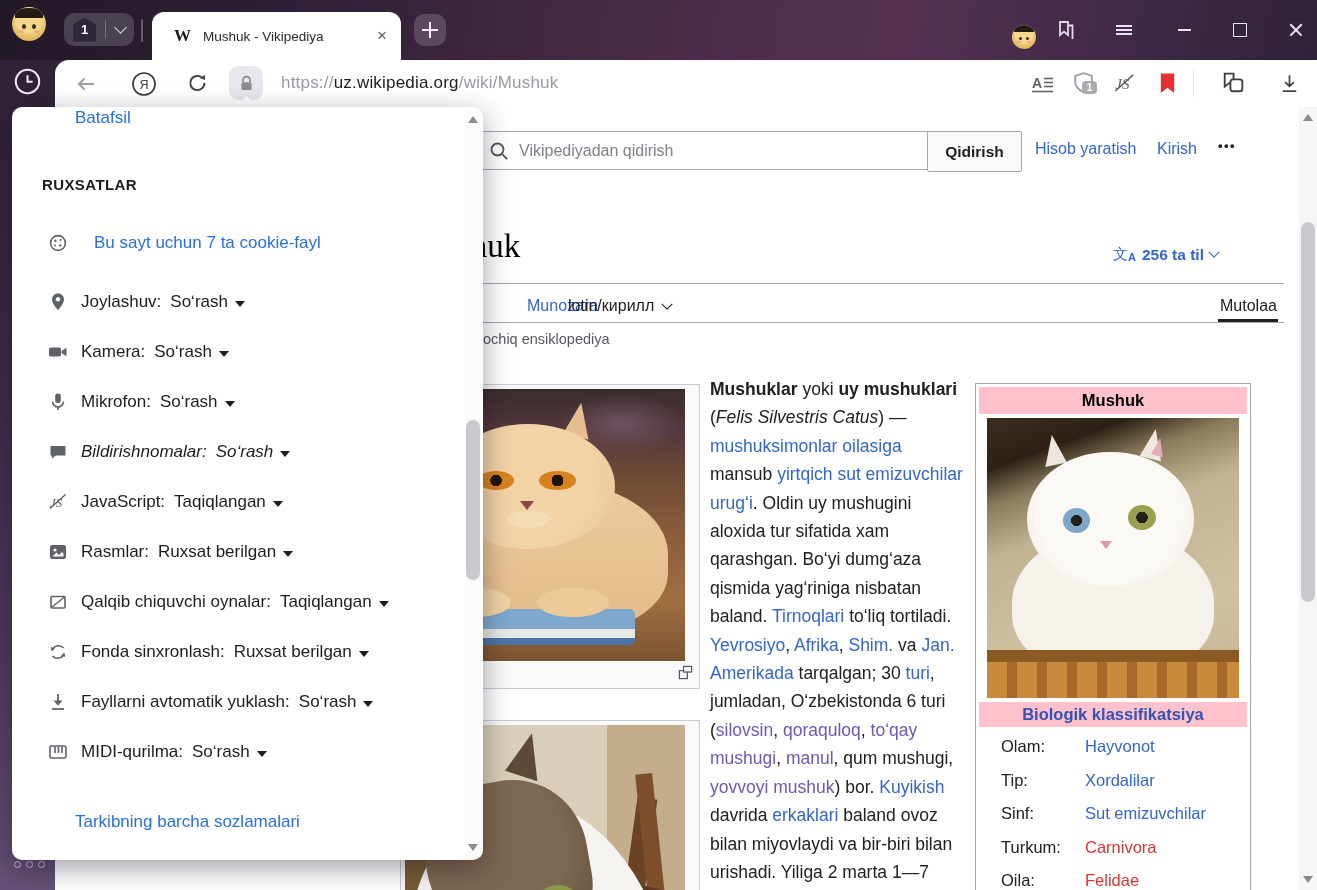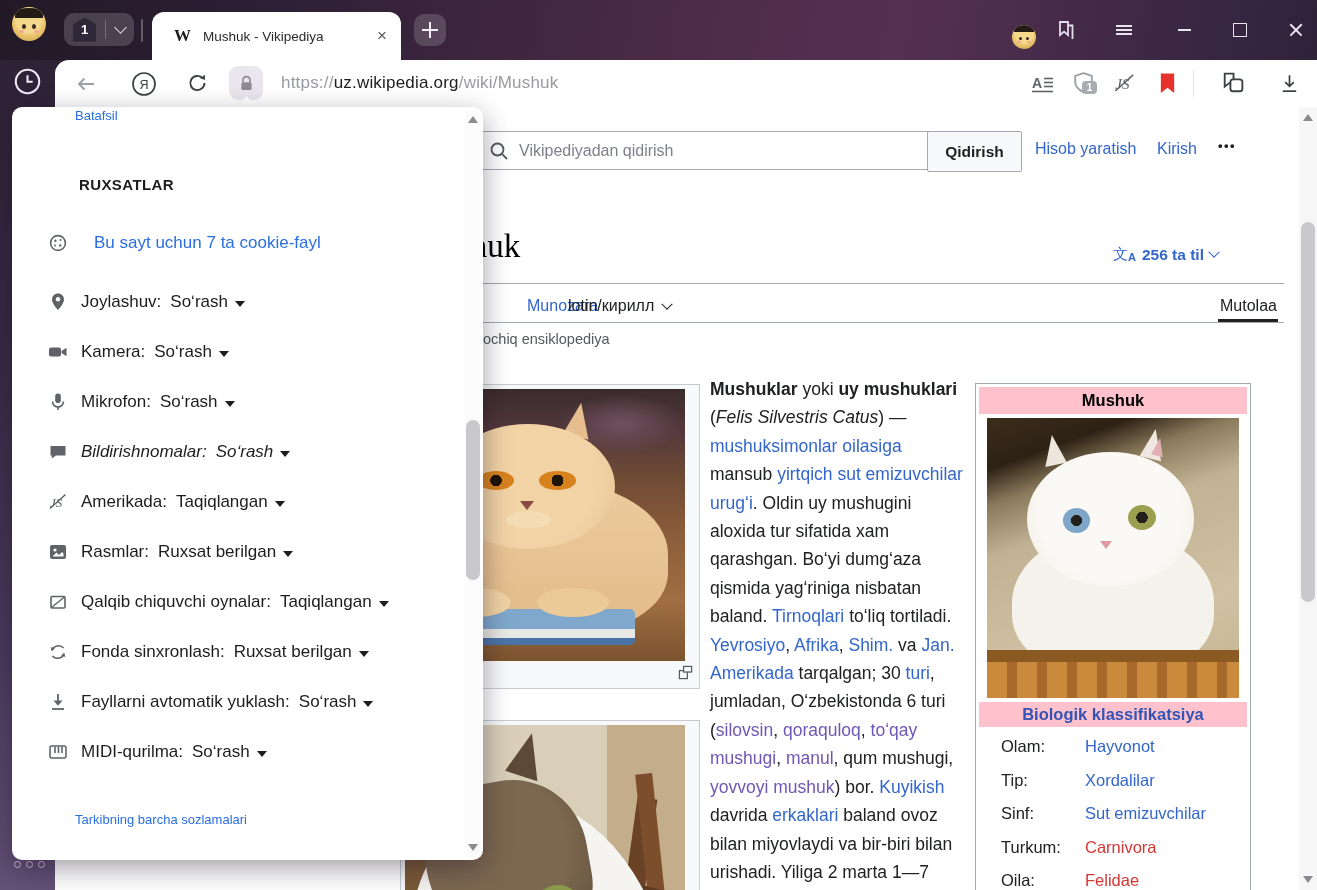--- a/index.html
+++ b/index.html
@@ -111,22 +111,22 @@
   .vscroll{position:absolute;width:18px;background:#f6f6f6;}
   .tri-up,.tri-dn{position:absolute;left:4px;width:0;height:0;border-left:5px solid transparent;border-right:5px solid transparent;}
   .tri-up{border-bottom:7px solid #8b8b8f;}
   .tri-dn{border-top:7px solid #8b8b8f;}
   .sthumb{position:absolute;left:2px;width:14px;background:#c9c9cd;border-radius:7px;}
 
   
   .panel-caret{left:239px;top:99px;width:15px;height:15px;background:#fff;transform:rotate(45deg);z-index:49;}
   .panel{left:12px;top:107px;width:471px;height:753px;background:#fff;border-radius:10px;z-index:50;
     box-shadow:0 8px 28px rgba(20,10,30,.4);overflow:hidden;}
-  .p-link{position:absolute;color:var(--panel-blue);font-size:13px;white-space:nowrap;}
-  .p-head{position:absolute;left:30px;top:69px;font-size:15px;font-weight:bold;color:#1d1d1f;letter-spacing:.4px;margin-left:37px;}
+  .p-link{position:absolute;color:var(--panel-blue);font-size:17px;white-space:nowrap;}
+  .p-head{position:absolute;left:30px;top:69px;font-size:15px;font-weight:bold;color:#1d1d1f;letter-spacing:.4px;}
   .cookierow{position:absolute;left:36px;top:126px;display:flex;align-items:center;gap:13px;}
   .cookierow span.txt{color:var(--panel-blue);font-size:17px;}
   .perm-item{position:absolute;left:36px;height:24px;display:flex;align-items:center;justify-content:space-between;}
   .perm-ico{width:20px;height:20px;margin-right:13px;display:inline-flex;}
   .perm-label{font-size:17px;color:#1d1d1f;margin-right:9px;white-space:pre;}
   .perm-value{font-size:17px;color:#1d1d1f;display:inline-flex;align-items:center;white-space:pre;}
   .tri-down{width:0;height:0;border-left:5px solid transparent;border-right:5px solid transparent;border-top:6.5px solid #1d1d1f;
     display:inline-block;margin-left:7px;margin-top:3px;}
   .panelscroll{position:absolute;right:2px;top:3px;width:16px;height:747px;background:#fbfbfc;}
 
@@ -456,21 +456,21 @@
           <span class="perm-label">Bildirishnomalar:</span>
           <span class="perm-value"><span class="pv">Soʻrash</span><span class="tri-down"></span></span>
         </div>
         <div class="perm-item" style="top: 383px;">
           <span class="perm-ico">
             <svg width="20" height="20" viewBox="0 0 20 20">
               <text x="2" y="15" font-family="Liberation Serif,serif" font-style="italic" font-size="13" fill="#5f6368">JS</text>
               <line x1="2" y1="16.5" x2="17.5" y2="2.5" stroke="#5f6368" stroke-width="1.4"></line>
             </svg>
           </span>
-          <span class="perm-label">Amerikada:</span>
+          <span class="perm-label">JavaScript:</span>
           <span class="perm-value"><span class="pv">Taqiqlangan</span><span class="tri-down"></span></span>
         </div>
         <div class="perm-item" style="top: 433px;">
           <span class="perm-ico">
             <svg width="20" height="20" viewBox="0 0 20 20">
               <rect x="2" y="3" width="16" height="14" rx="2" fill="#5f6368"></rect>
               <circle cx="7" cy="8" r="1.6" fill="#fff"></circle>
               <path d="M4.5 14.5l4-4 2.5 2.5 3-3 1.5 1.5v3z" fill="#fff"></path>
             </svg>
           </span>

